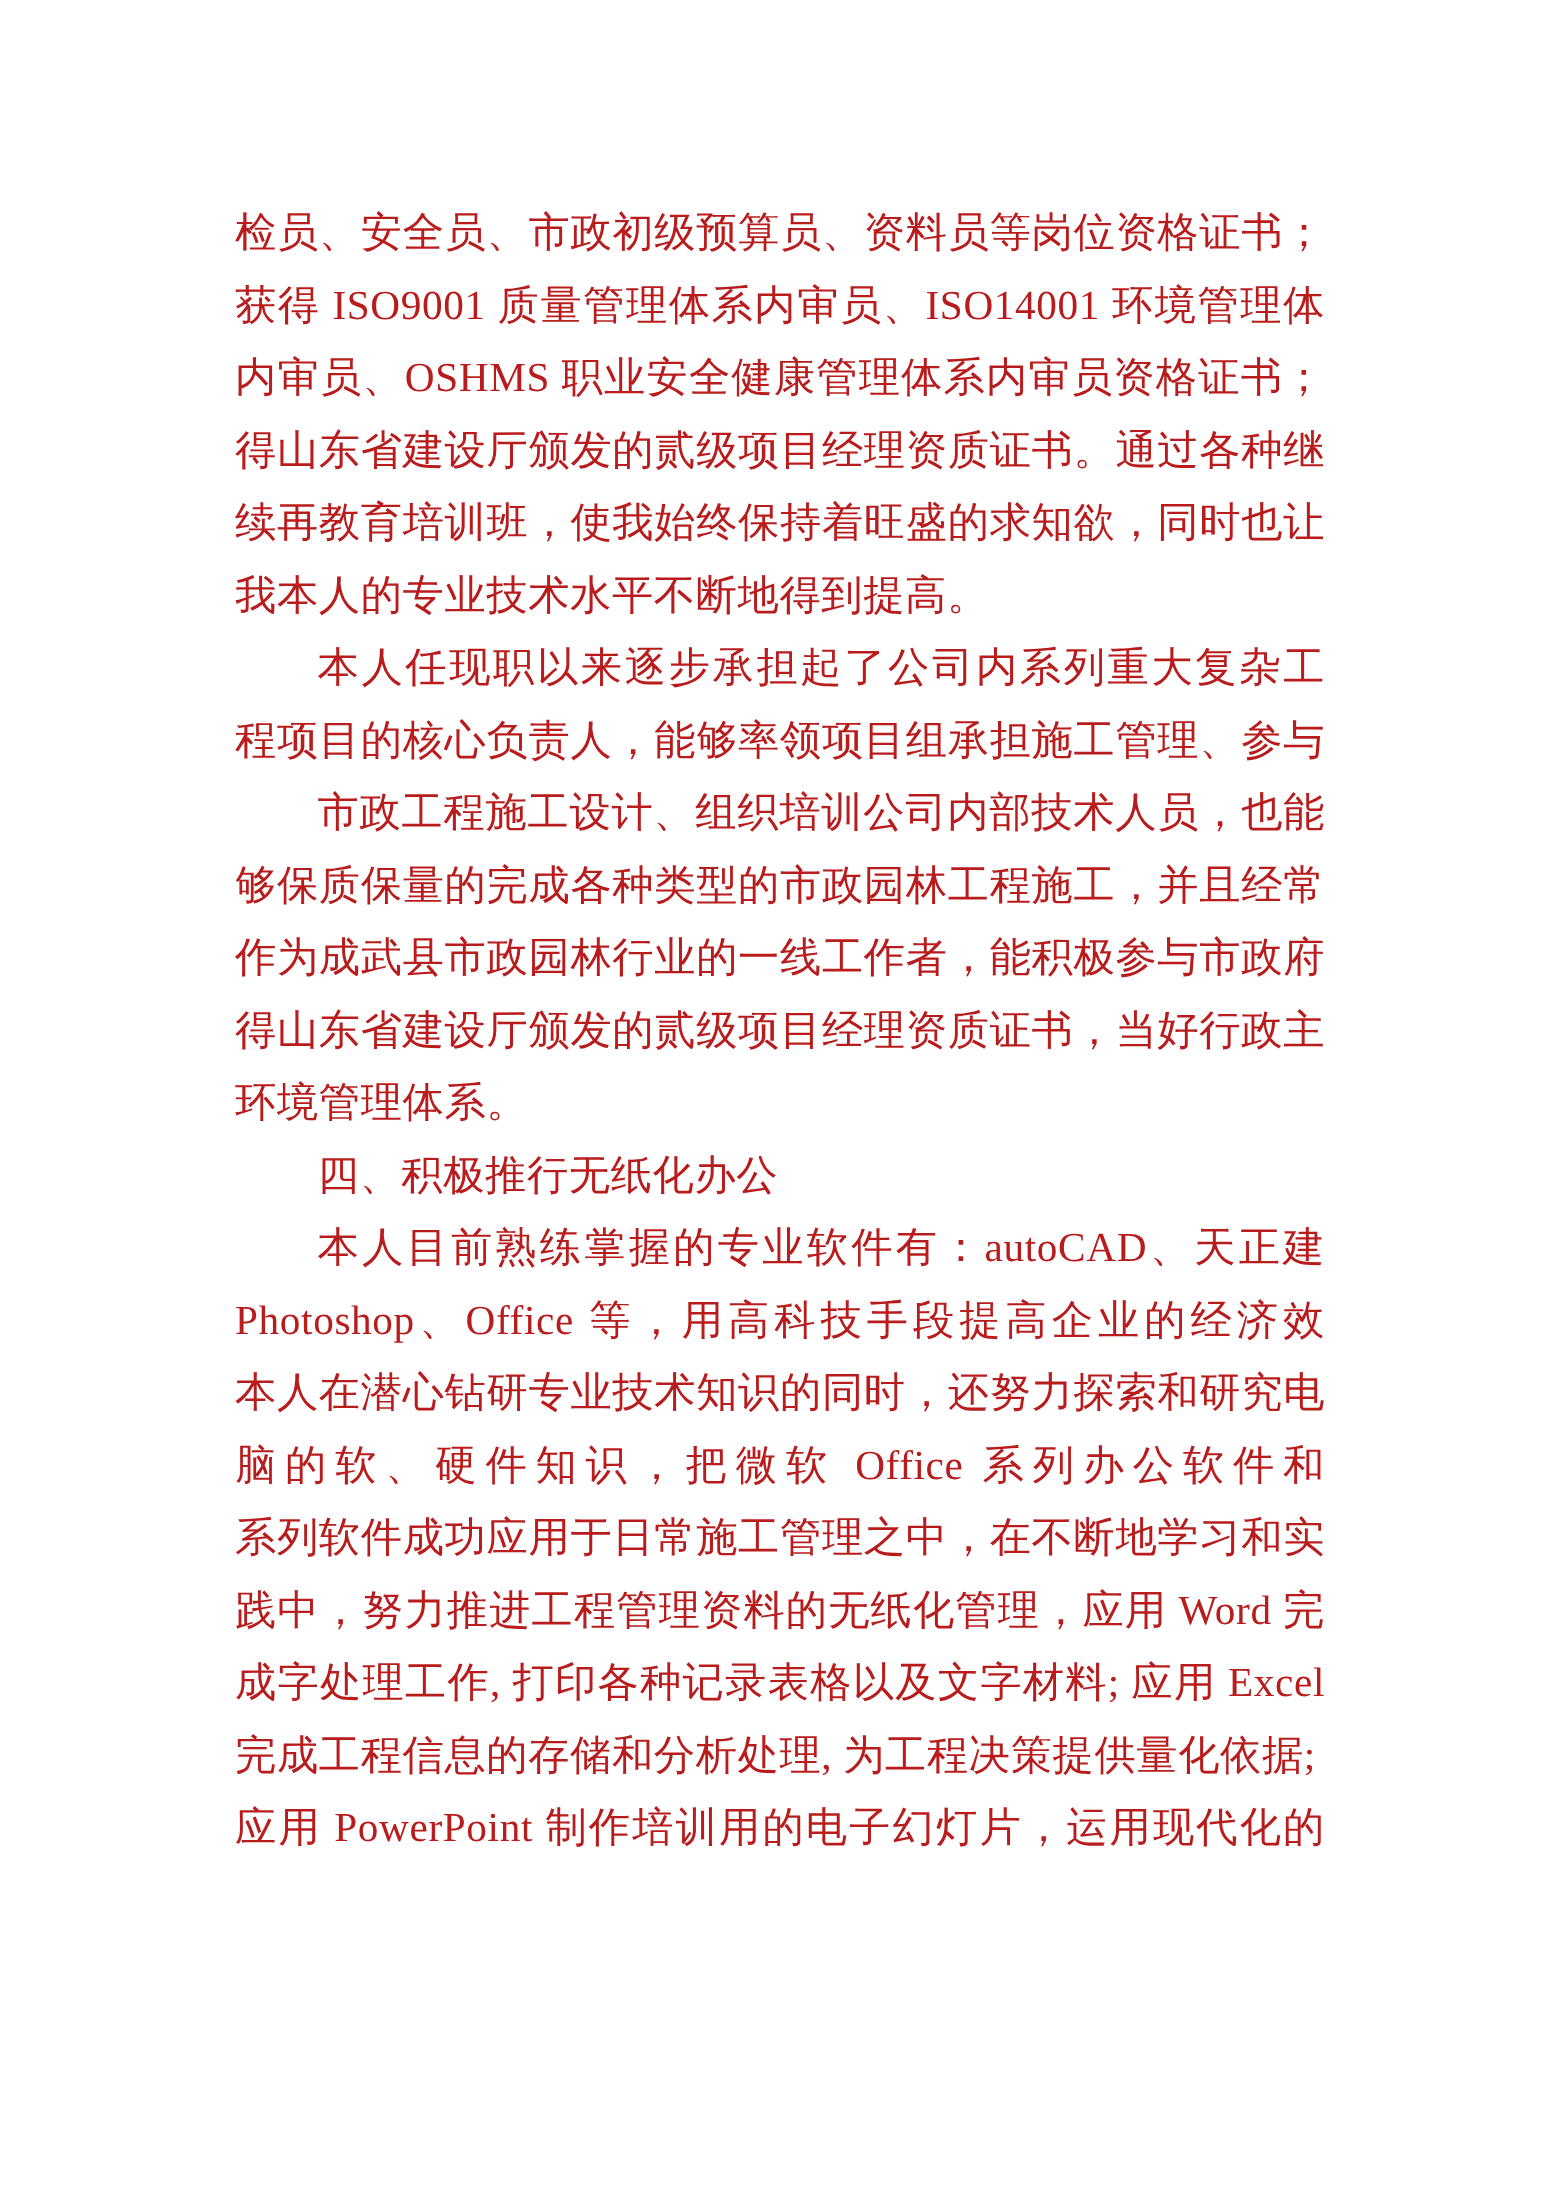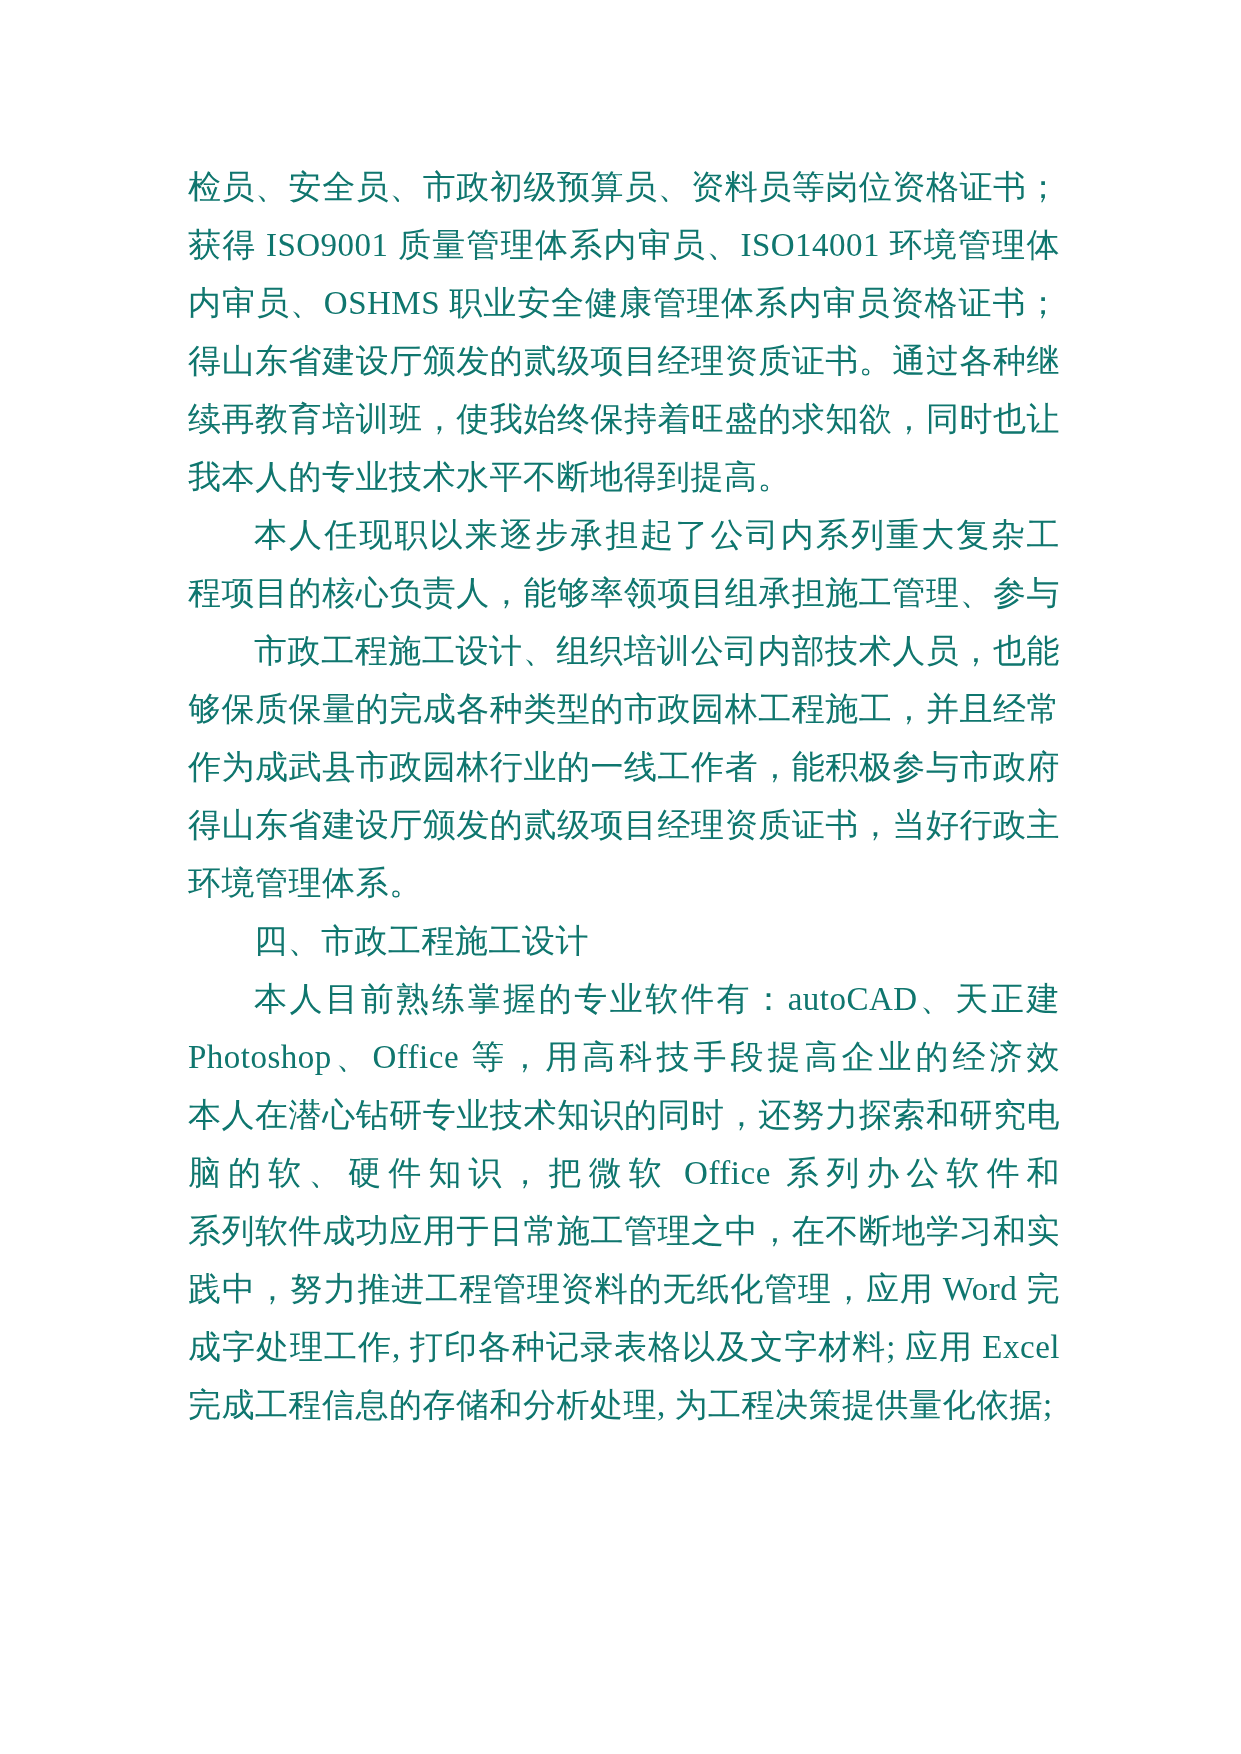--- a/index.html
+++ b/index.html
@@ -5,21 +5,21 @@
   html, body {
     margin: 0;
     padding: 0;
     background: #ffffff;
   }
   .page {
     position: relative;
     width: 1241px;
     height: 1750px;
     background: #ffffff;
-    color: #0f766e;
+    color: #b91c1c;
     font-family: "Liberation Serif", "DejaVu Serif", serif;
     overflow: hidden;
   }
   .content {
     position: absolute;
     left: 188px;
     top: 158px;
     width: 872px;
   }
   .line {
@@ -51,23 +51,24 @@
       <div class="line">得山东省建设厅颁发的贰级项目经理资质证书。通过各种继</div>
       <div class="line">续再教育培训班，使我始终保持着旺盛的求知欲，同时也让</div>
       <div class="line noj">我本人的专业技术水平不断地得到提高。</div>
       <div class="line ind">本人任现职以来逐步承担起了公司内系列重大复杂工</div>
       <div class="line">程项目的核心负责人，能够率领项目组承担施工管理、参与</div>
       <div class="line ind">市政工程施工设计、组织培训公司内部技术人员，也能</div>
       <div class="line">够保质保量的完成各种类型的市政园林工程施工，并且经常</div>
       <div class="line">作为成武县市政园林行业的一线工作者，能积极参与市政府</div>
       <div class="line">得山东省建设厅颁发的贰级项目经理资质证书，当好行政主管</div>
       <div class="line noj">环境管理体系。</div>
-      <div class="line ind noj">四、市政工程施工设计</div>
+      <div class="line ind noj">四、积极推行无纸化办公</div>
       <div class="line ind">本人目前熟练掌握的专业软件有：autoCAD、天正建筑、</div>
       <div class="line">Photoshop、Office 等，用高科技手段提高企业的经济效益，</div>
       <div class="line">本人在潜心钻研专业技术知识的同时，还努力探索和研究电</div>
       <div class="line">脑的软、硬件知识，把微软 Office 系列办公软件和 AutoCAD</div>
       <div class="line">系列软件成功应用于日常施工管理之中，在不断地学习和实</div>
       <div class="line">践中，努力推进工程管理资料的无纸化管理，应用 Word 完</div>
       <div class="line">成字处理工作, 打印各种记录表格以及文字材料; 应用 Excel</div>
       <div class="line noj">完成工程信息的存储和分析处理, 为工程决策提供量化依据;</div>
+      <div class="line">应用 PowerPoint 制作培训用的电子幻灯片，运用现代化的</div>
     </div>
 </div>
 
 </body></html>

